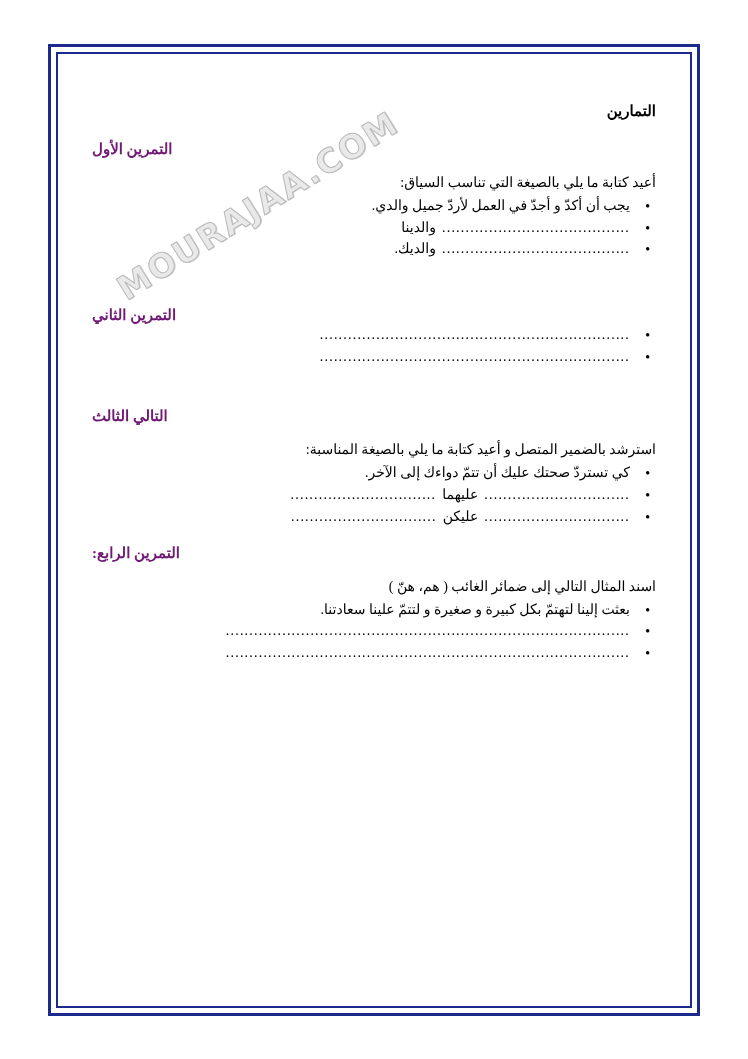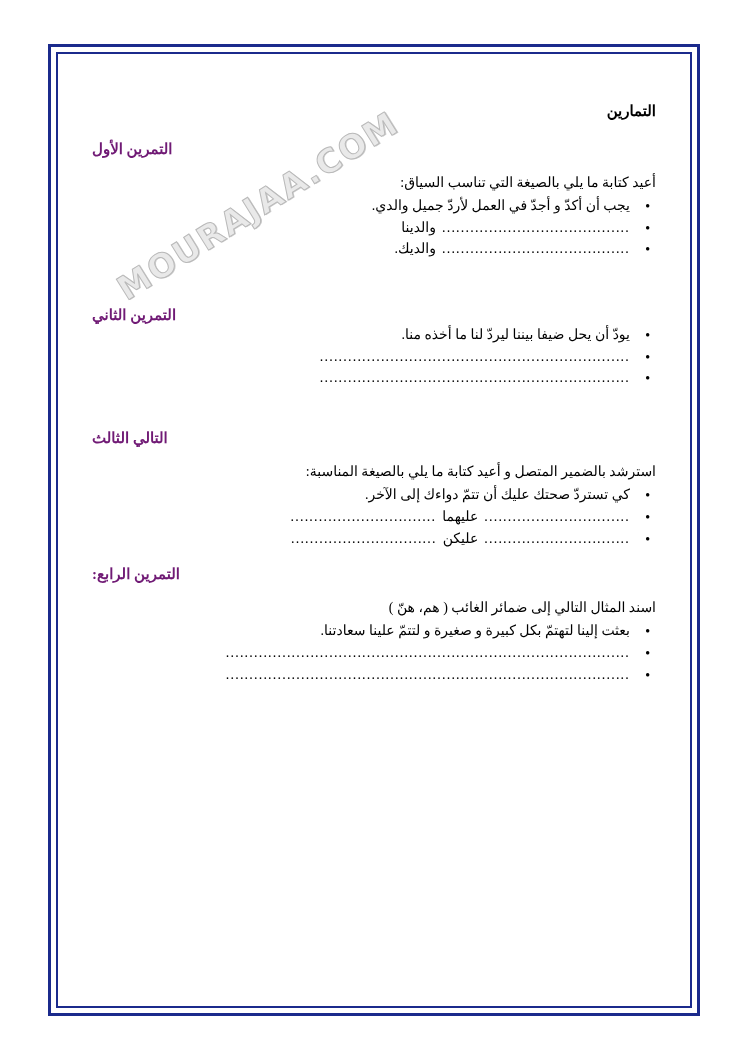--- a/index.html
+++ b/index.html
@@ -150,21 +150,20 @@
         </li>
         <li>
           <span class="dots">........................................</span><span class="filled-word">والديك.</span>
         </li>
       </ul>
     </div>
 
     <div class="section" style="margin-top:46px;">
       <div class="section-title">التمرين الثاني</div>
       <ul class="bullets">
-        <li><span>يودّ أن يحل ضيفا بيننا ليردّ لنا ما أخذه منا.</span></li>
         <li><span class="dots">..................................................................</span></li>
         <li><span class="dots">..................................................................</span></li>
       </ul>
     </div>
 
     <div class="section" style="margin-top:40px;">
       <div class="section-title">التالي الثالث</div>
       <div class="instruction">استرشد بالضمير المتصل و أعيد كتابة ما يلي بالصيغة المناسبة:</div>
       <ul class="bullets">
         <li><span>كي تستردّ صحتك عليك أن تتمّ دواءك إلى الآخر.</span></li>

